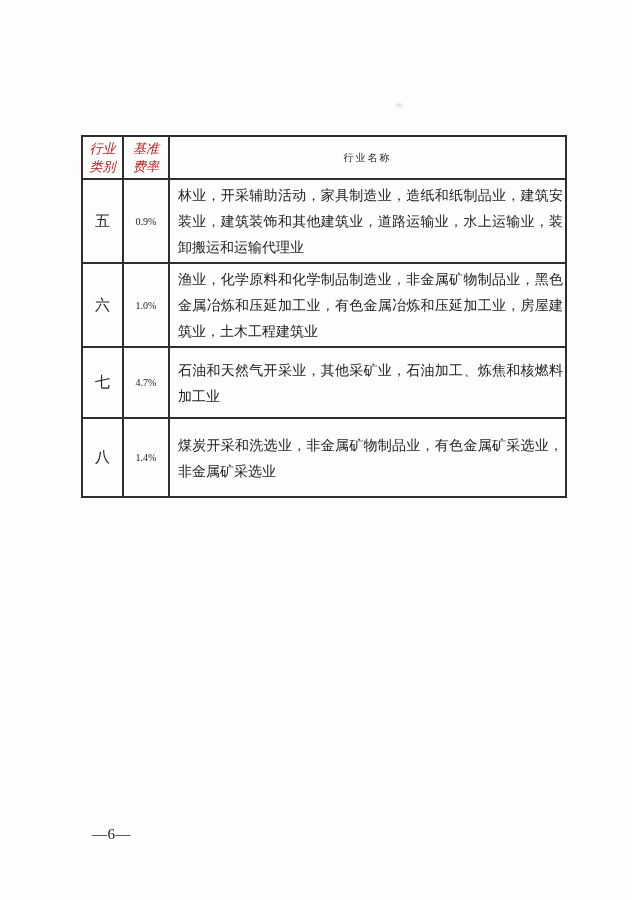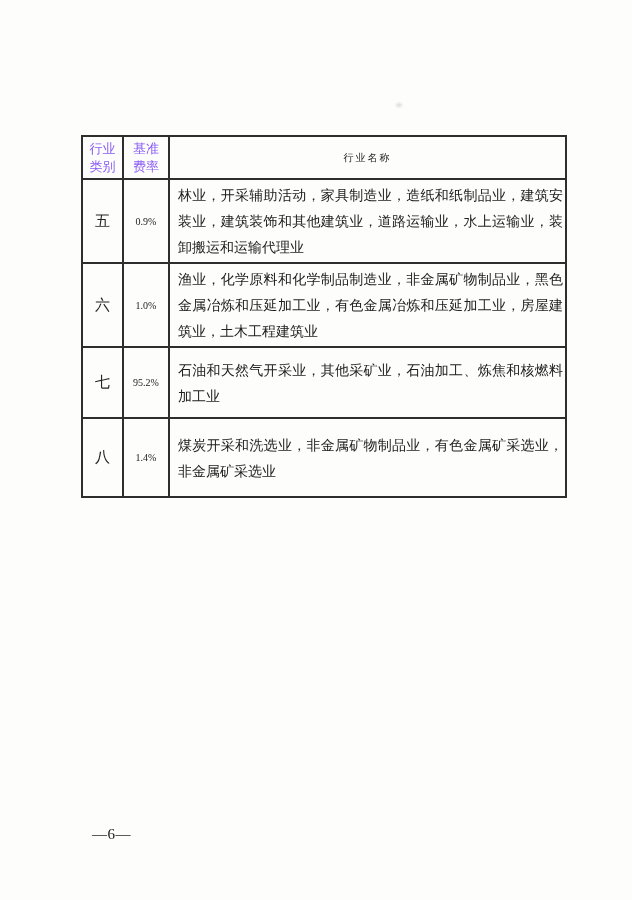--- a/index.html
+++ b/index.html
@@ -33,21 +33,22 @@
   }
   table.rate-table td, table.rate-table th {
     border: 2px solid #2e2e2e;
     vertical-align: middle;
     font-weight: normal;
   }
   th.h-cat, th.h-rate {
     font-size: 13px;
     line-height: 18px;
     text-align: center;
-    color: #8b5cf6;
+    color: #b91c1c;
+    font-style: italic;
   }
   th.h-name {
     font-size: 10px;
     text-align: center;
     letter-spacing: 2px;
     color: #242424;
   }
   td.cat {
     text-align: center;
     font-size: 15px;
@@ -106,21 +107,21 @@
       <td class="rate">0.9%</td>
       <td class="name">林业，开采辅助活动，家具制造业，造纸和纸制品业，建筑安装业，建筑装饰和其他建筑业，道路运输业，水上运输业，装卸搬运和运输代理业</td>
     </tr>
     <tr style="height:82px">
       <td class="cat">六</td>
       <td class="rate">1.0%</td>
       <td class="name">渔业，化学原料和化学制品制造业，非金属矿物制品业，黑色金属冶炼和压延加工业，有色金属冶炼和压延加工业，房屋建筑业，土木工程建筑业</td>
     </tr>
     <tr style="height:71px">
       <td class="cat">七</td>
-      <td class="rate">95.2%</td>
+      <td class="rate">4.7%</td>
       <td class="name">石油和天然气开采业，其他采矿业，石油加工、炼焦和核燃料加工业</td>
     </tr>
     <tr style="height:79px">
       <td class="cat">八</td>
       <td class="rate">1.4%</td>
       <td class="name">煤炭开采和洗选业，非金属矿物制品业，有色金属矿采选业，非金属矿采选业</td>
     </tr>
   </tbody>
     </table>
 

